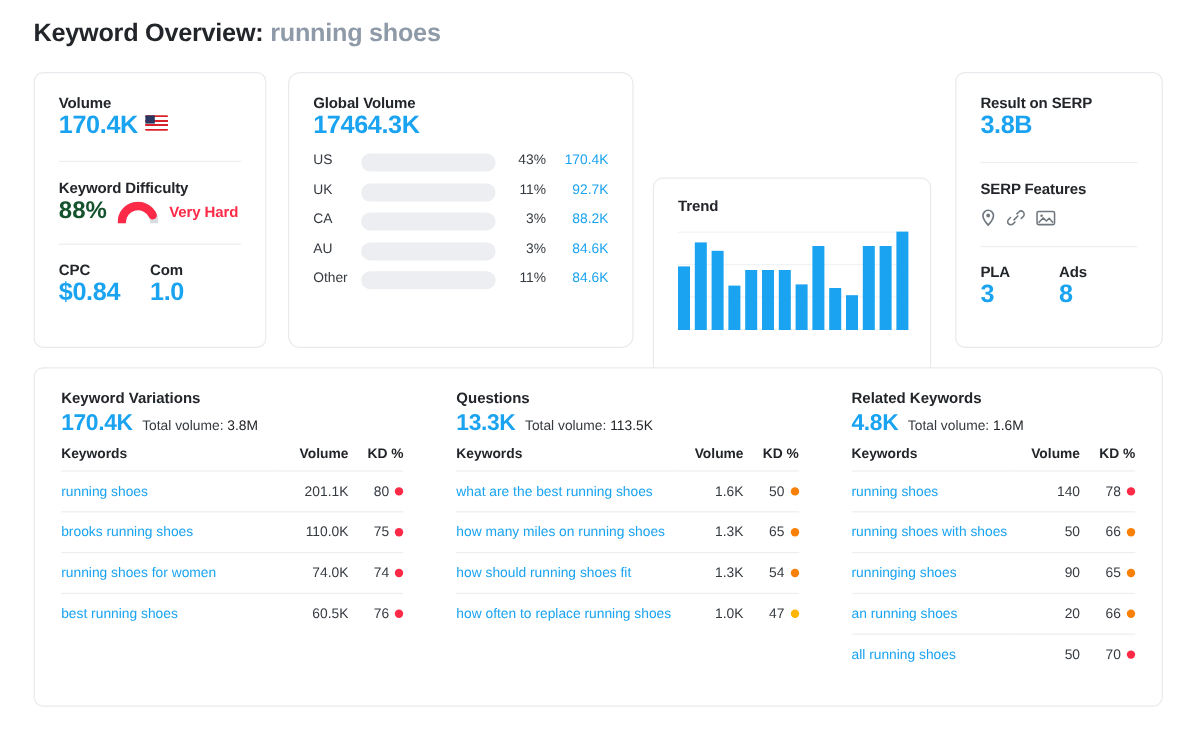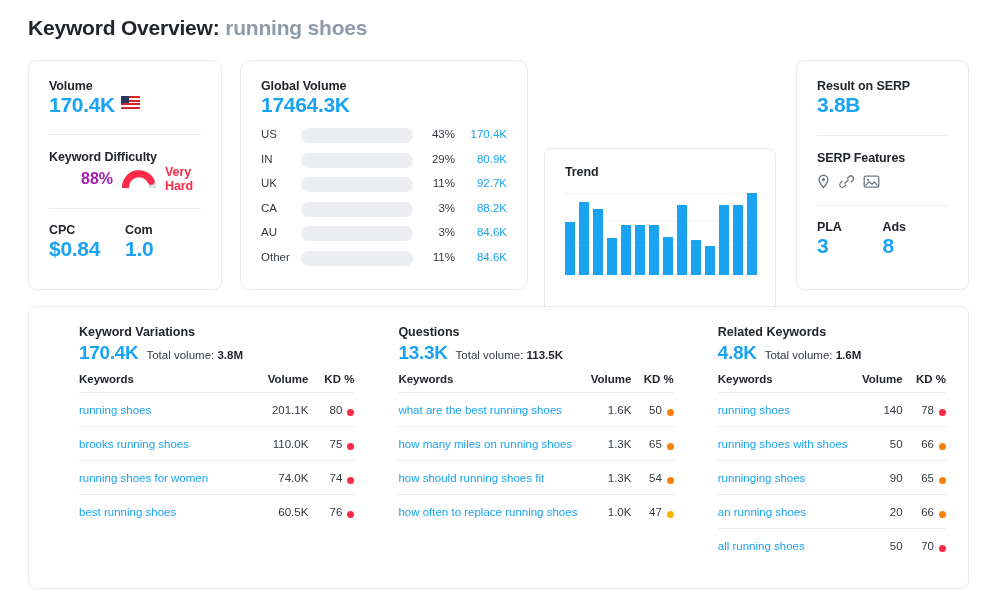--- a/index.html
+++ b/index.html
@@ -31,21 +31,20 @@
     color: #8e9aa8;
     font-weight: bold;
   }
 
   
   .card {
     position: absolute;
     background: #ffffff;
     border: 1px solid #e8eaed;
     border-radius: 8px;
-    padding-left: 28px;
   }
 
   .card-label {
     font-size: 12.5px;
     font-weight: bold;
     color: #222529;
     letter-spacing: -0.1px;
   }
   .big-val {
     font-size: 21px;
@@ -66,21 +65,21 @@
   .flag-fallback {
     display: inline-block; width: 19px; height: 13px;
     position: relative; top: -3px; border-radius: 1px; overflow: hidden;
     background: repeating-linear-gradient(#d8232a 0 1.9px, #ffffff 1.9px 3.7px);
   }
   .flag-fallback::before {
     content: ""; position: absolute; left: 0; top: 0; width: 8px; height: 7px;
     background: #2a3560;
   }
   .kd-row { display: flex; align-items: center; gap: 9px; margin-top: 1px; }
-  .kd-pct { font-size: 16px; font-weight: bold; color: #a21caf; margin-left: 32px; }
+  .kd-pct { font-size: 20px; font-weight: bold; color: #14532d; }
   .gauge { width: 34px; height: 18px; position: relative; }
   .kd-label { font-size: 12.5px; font-weight: bold; color: #fc2a47; letter-spacing: -0.1px; }
   .two-col { display: flex; }
   .two-col > div { width: 50%; }
 
   
   #global-card { left: 240px; top: 60px; width: 288px; height: 230px; padding: 18px 20px 0 20px; border-radius: 10px; }
   .gv-list { margin-top: 11px; }
   .gv-row { display: flex; align-items: flex-start; height: 24.5px; }
   .gv-cc { width: 40px; font-size: 11.5px; color: #343a40; }
@@ -123,37 +122,37 @@
   #tables-card { left: 28px; top: 306px; width: 941px; height: 283px; }
   .tcols { display: flex; height: 100%; padding: 18px 0 0 0; }
   .tcol { padding: 0 22px; }
   .tcol-1 { width: 330px; }
   .tcol-2 { width: 330px; }
   .tcol-3 { width: 281px; }
   .tcol-head { font-size: 12.5px; font-weight: bold; color: #222529; }
   .tot-row { display: flex; align-items: baseline; gap: 8px; margin-top: 3px; }
   .tot-big { font-size: 19px; font-weight: bold; color: #1aa3f0; letter-spacing: -0.3px; }
   .tot-small { font-size: 11.5px; color: #343a40; }
-  .tot-small b { font-weight: bold; color: #222529; }
+  .tot-small b { font-weight: normal; color: #222529; }
 
   table { width: 100%; border-collapse: collapse; margin-top: 9px; }
   th {
     font-size: 11.5px; font-weight: bold; color: #222529;
     text-align: left; padding: 0 0 7px 0; white-space: nowrap;
   }
   th.num, td.num { text-align: right; }
   th.kd, td.kd { text-align: right; width: 46px; }
   th.vol, td.vol { width: 58px; }
   tbody tr { border-top: 1px solid #eceef0; }
   td {
     font-size: 11.5px; color: #343a40; padding: 10.5px 0 10.5px 0;
     white-space: nowrap;
   }
   td.kw a { color: #1aa3f0; text-decoration: none; }
-  .kdcell { display: inline-flex; align-items: flex-end; gap: 5px; justify-content: flex-end; }
+  .kdcell { display: inline-flex; align-items: center; gap: 5px; justify-content: flex-end; }
   .dot { width: 7px; height: 7px; border-radius: 50%; display: inline-block; }
 </style>
 </head>
 <body>
 
 <div class="page">
 
   <div class="page-title">
     <span>Keyword Overview:</span>
     <span class="kw">running shoes</span>
@@ -196,26 +195,20 @@
 
   <div class="card" id="global-card">
     <div class="card-label">Global Volume</div>
     <div class="big-val">17464.3K</div>
     <div class="gv-list" id="gv-list">
         <div class="gv-row">
           <span class="gv-cc">US</span>
           <span class="gv-track"><span class="gv-fill" style="width: 51%;"></span></span>
           <span class="gv-pct">43%</span>
           <span class="gv-vol">170.4K</span>
-        </div>
-        <div class="gv-row">
-          <span class="gv-cc">IN</span>
-          <span class="gv-track"><span class="gv-fill" style="width: 22%;"></span></span>
-          <span class="gv-pct">29%</span>
-          <span class="gv-vol">80.9K</span>
         </div>
         <div class="gv-row">
           <span class="gv-cc">UK</span>
           <span class="gv-track"><span class="gv-fill" style="width: 25%;"></span></span>
           <span class="gv-pct">11%</span>
           <span class="gv-vol">92.7K</span>
         </div>
         <div class="gv-row">
           <span class="gv-cc">CA</span>
           <span class="gv-track"><span class="gv-fill" style="width: 8%;"></span></span>

